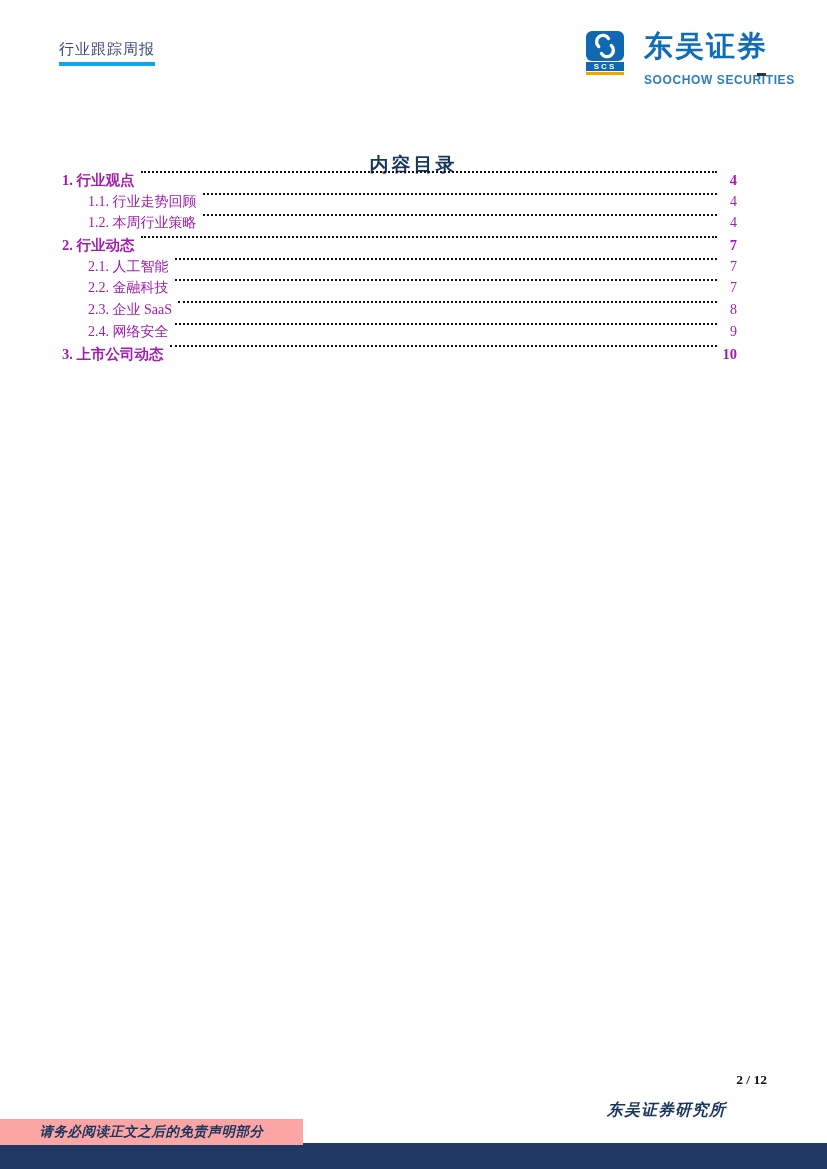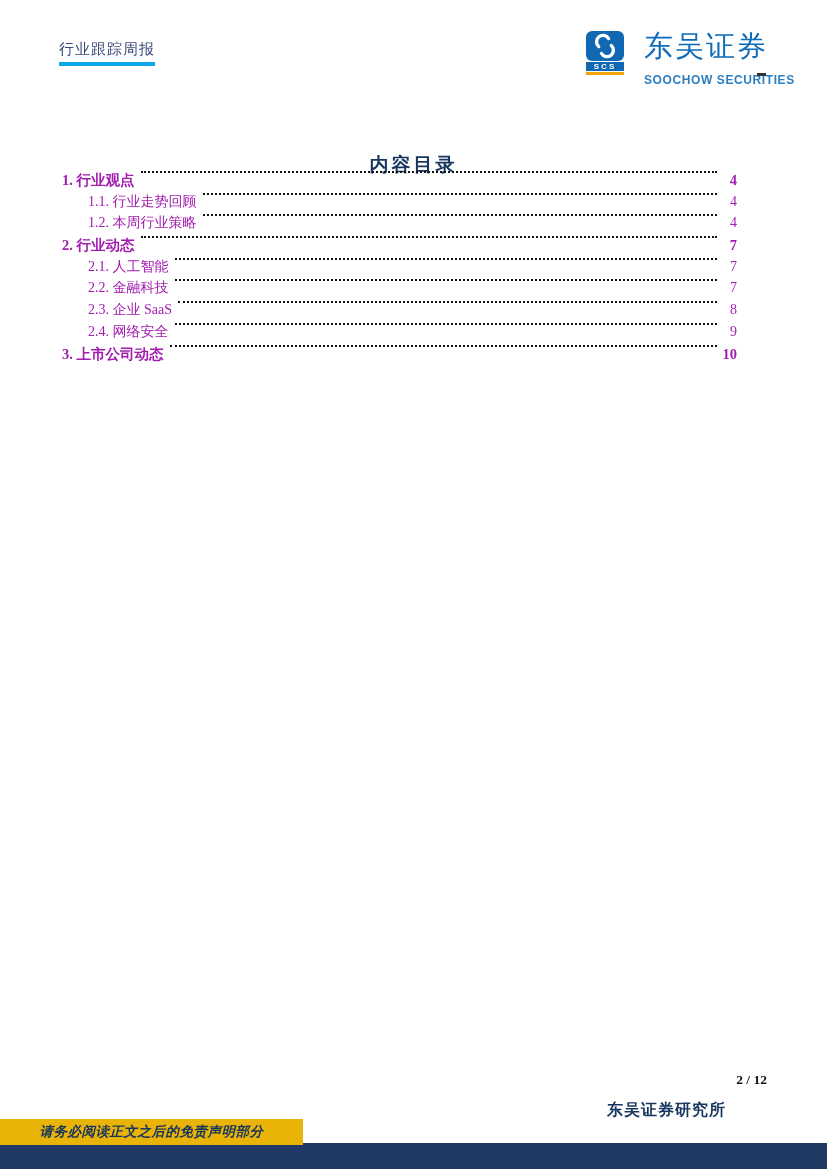--- a/index.html
+++ b/index.html
@@ -46,21 +46,21 @@
     text-align: center;
     height: 9px;
     line-height: 9px;
     margin-top: 1px;
   }
   .logo-orange-bar { height: 3px; background: #f5a500; margin-top: 1px; }
   .logo-text { display: flex; flex-direction: column; }
   .brand-cn {
     font-size: 29px;
     line-height: 30px;
-    font-weight: 400;
+    font-weight: 700;
     color: #0e6cb8;
     letter-spacing: 2px;
     font-family: "Liberation Sans", sans-serif;
   }
   .brand-en {
     font-size: 12px;
     font-weight: bold;
     color: #2e7fc1;
     letter-spacing: 0.6px;
     font-family: "Liberation Sans", sans-serif;
@@ -129,38 +129,39 @@
     font-size: 13.5px;
     font-weight: bold;
     color: #111111;
   }
   .footer-institute {
     position: absolute;
     left: 607px;
     top: 1100px;
     font-size: 16px;
     font-weight: bold;
+    font-style: italic;
     color: #17365d;
     letter-spacing: 1px;
   }
   .footer-navy-bar {
     position: absolute;
     left: 0;
     top: 1143px;
     width: 827px;
     height: 26px;
     background: #1f3864;
   }
   .footer-gray-band {
     position: absolute;
     left: 0;
     top: 1119px;
     width: 303px;
     height: 26px;
-    background: #eab308;
+    background: #fca5a5;
     display: flex;
     align-items: center;
     justify-content: center;
     z-index: 2;
   }
   .footer-gray-band span {
     font-size: 13.5px;
     font-weight: bold;
     font-style: italic;
     color: #17365d;

